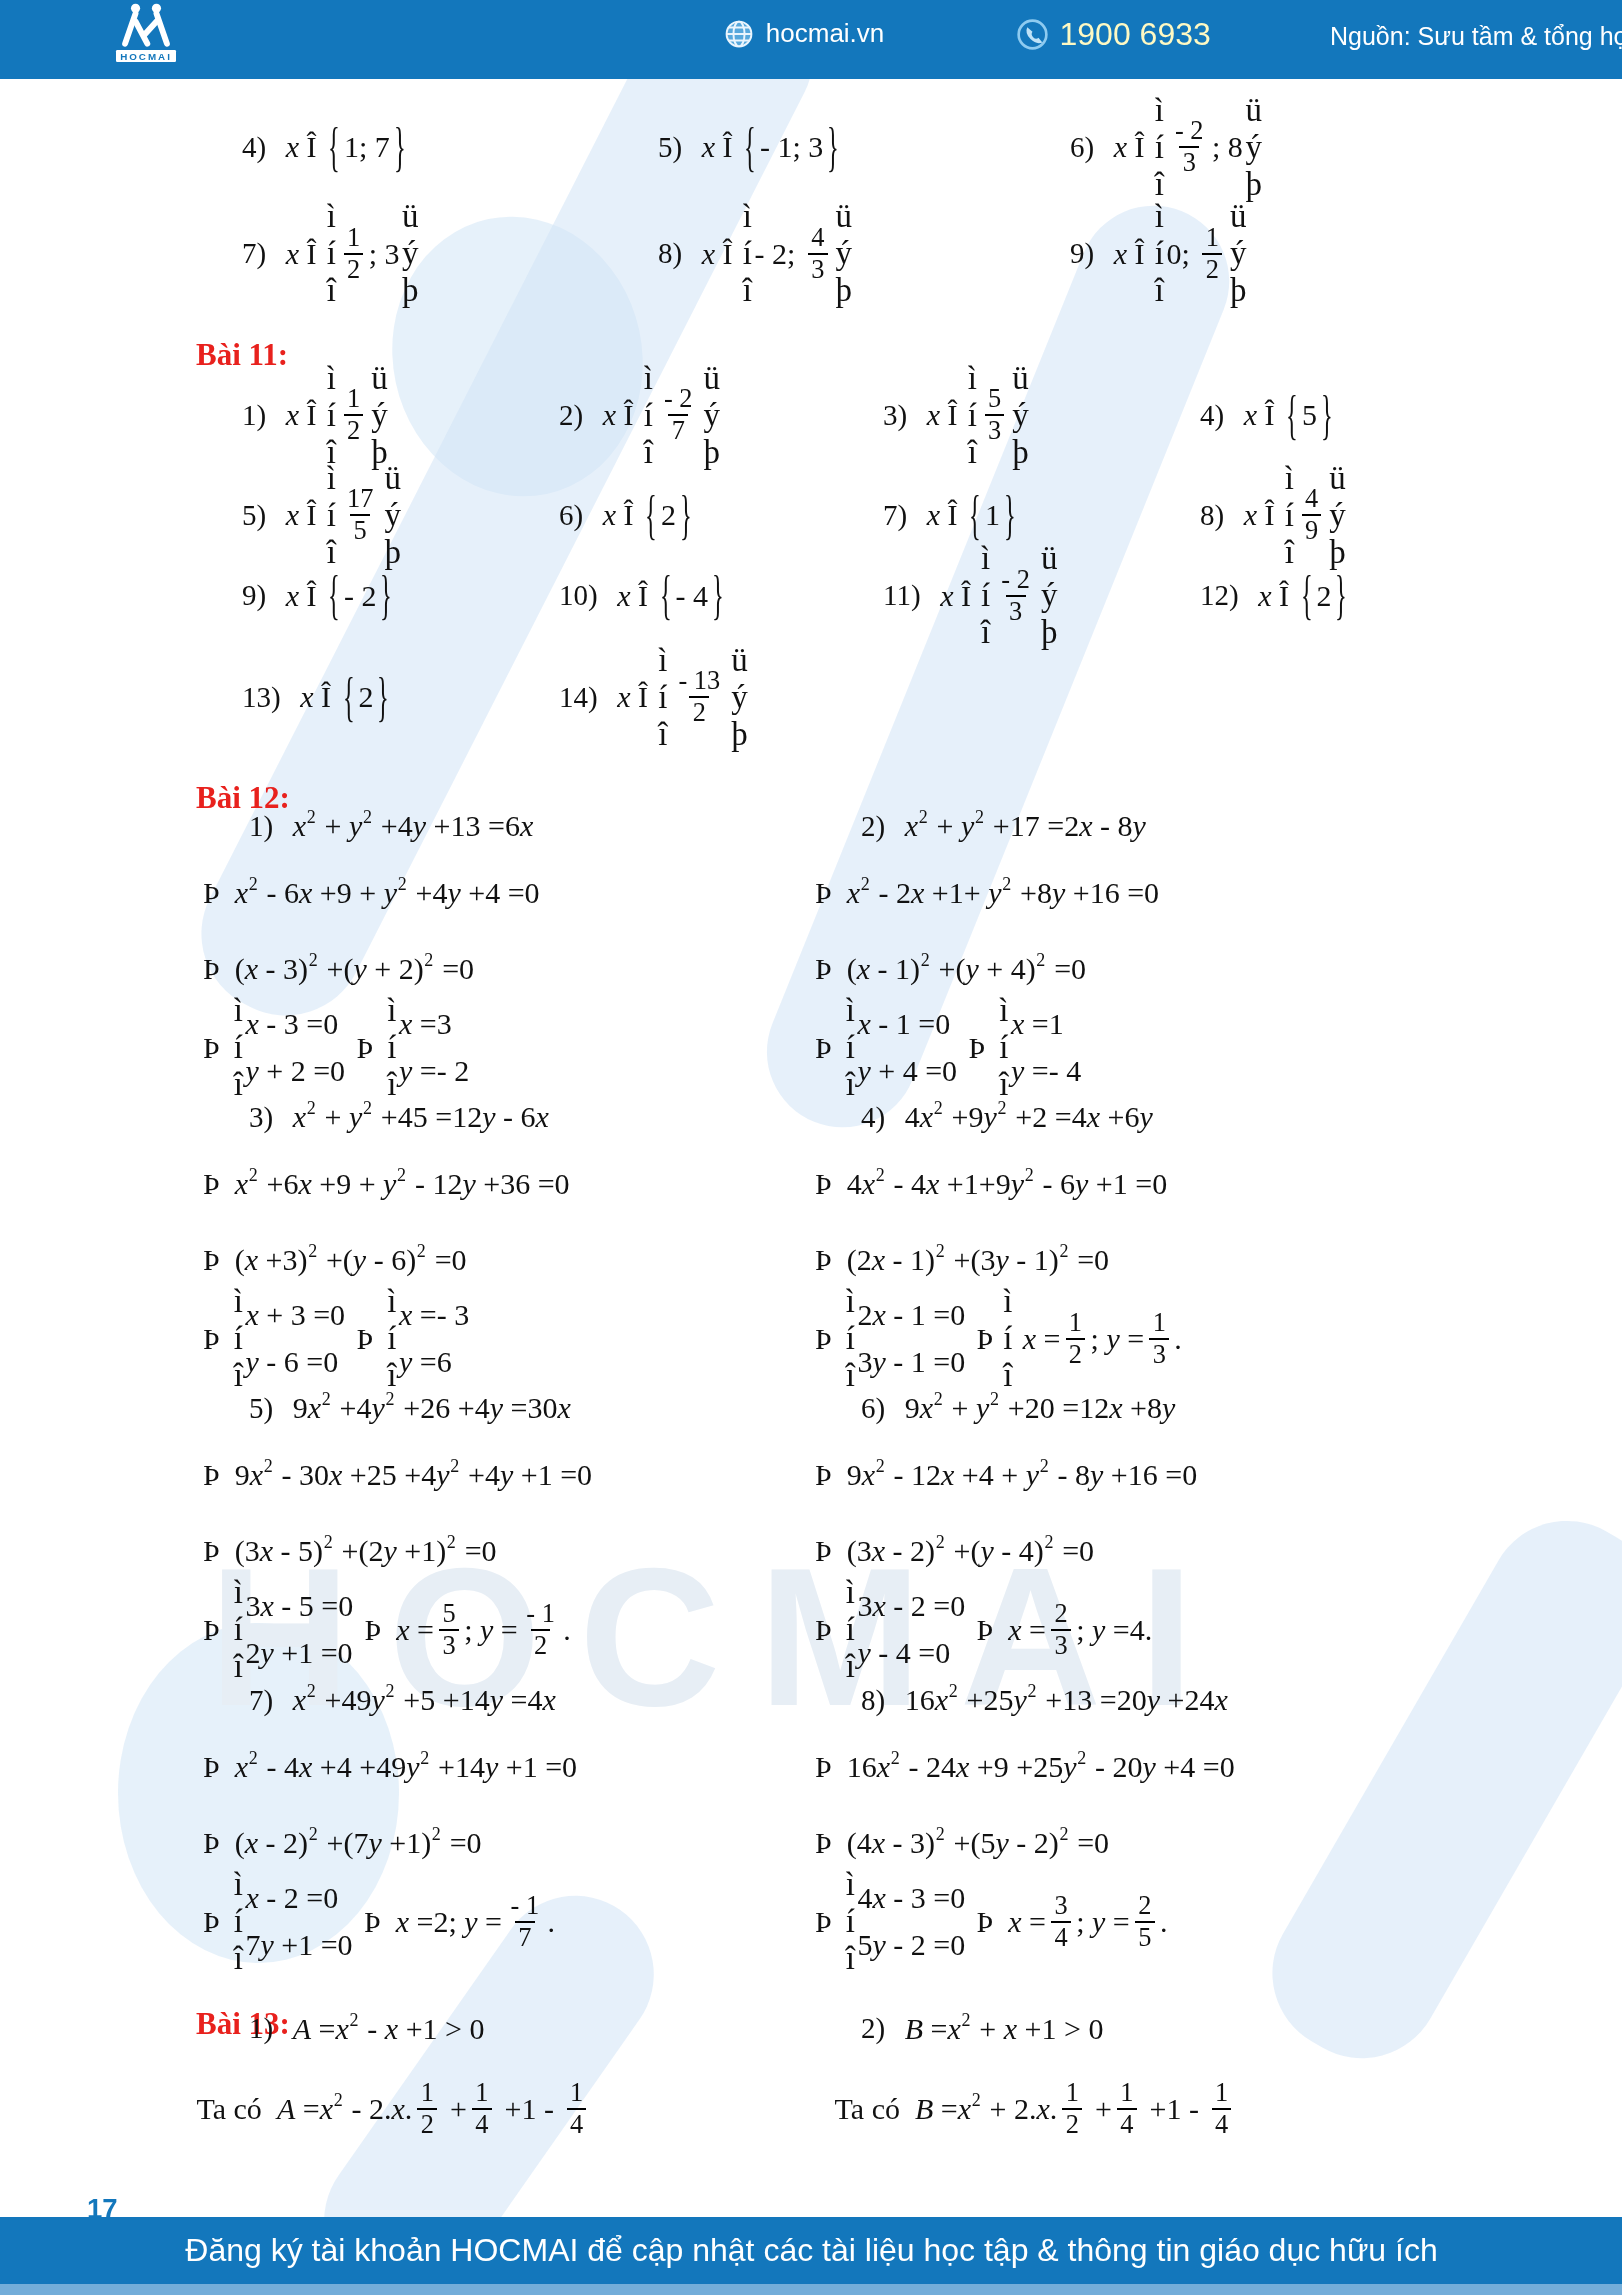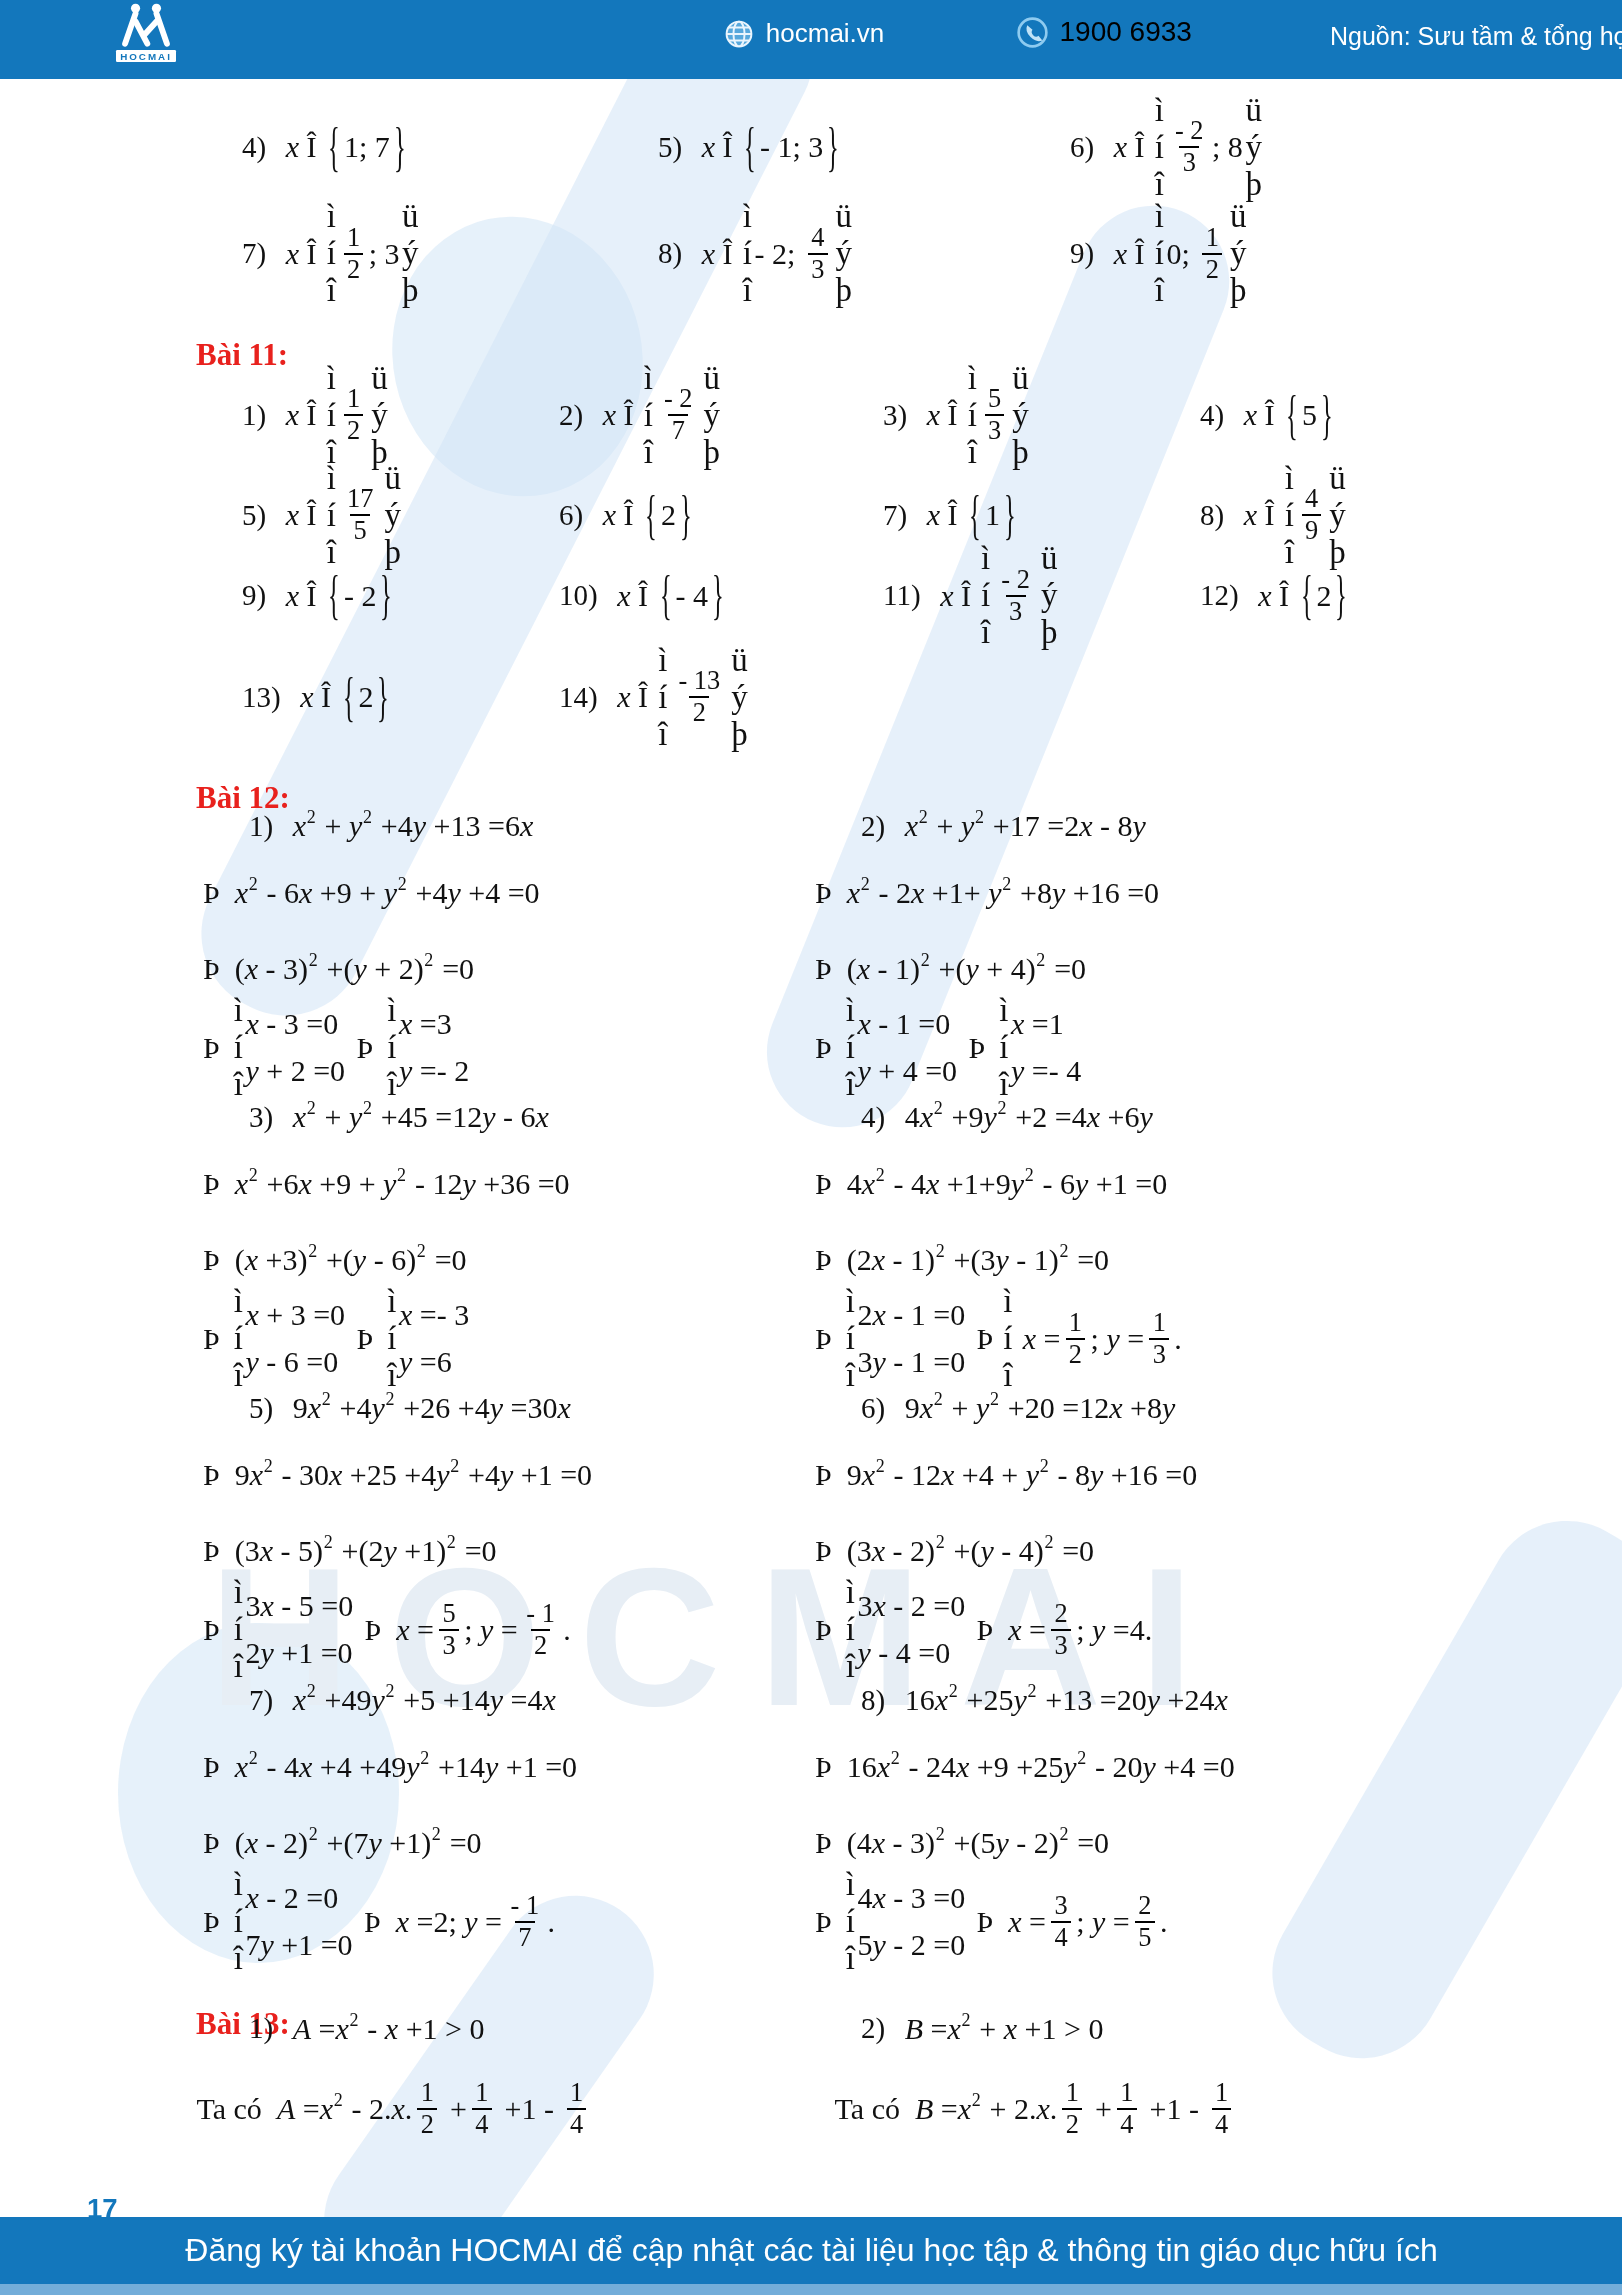--- a/index.html
+++ b/index.html
@@ -19,21 +19,21 @@
   .logo{position:absolute;left:110px;top:2.6px;width:72px;text-align:center;}
   .logo svg{display:block;margin:0 auto;}
   .logo-tag{
     display:inline-block;background:#fff;color:#1377bc;
     font-family:"Liberation Sans",sans-serif;font-weight:bold;font-size:9.8px;
     letter-spacing:2px;padding:0.7px 3.9px;margin-top:1.3px;border-radius:1.3px;
   }
   .site-group{position:absolute;left:724px;top:18.3px;display:flex;align-items:center;gap:11.8px;}
   .site-group .site{font-family:"Liberation Sans",sans-serif;font-size:26px;color:#fff;}
   .phone-group{position:absolute;left:1016px;top:15.7px;display:flex;align-items:center;gap:10.5px;}
-  .phone-group .phone{font-family:"Liberation Sans",sans-serif;font-size:28px;color:#000000;}
+  .phone-group .phone{font-family:"Liberation Sans",sans-serif;font-size:32px;color:#fef9c3;}
   .source{
     position:absolute;left:1330px;top:22px;white-space:nowrap;
     font-family:"Liberation Sans",sans-serif;font-size:25px;color:#fff;
   }
   .footbar{
     position:absolute;top:2217px;left:0;width:1623px;height:67px;
     background:#1377bc;z-index:6;display:flex;align-items:center;justify-content:center;
   }
   .footbar .foot-text{
     font-family:"Liberation Sans",sans-serif;font-size:32px;color:#fff;

